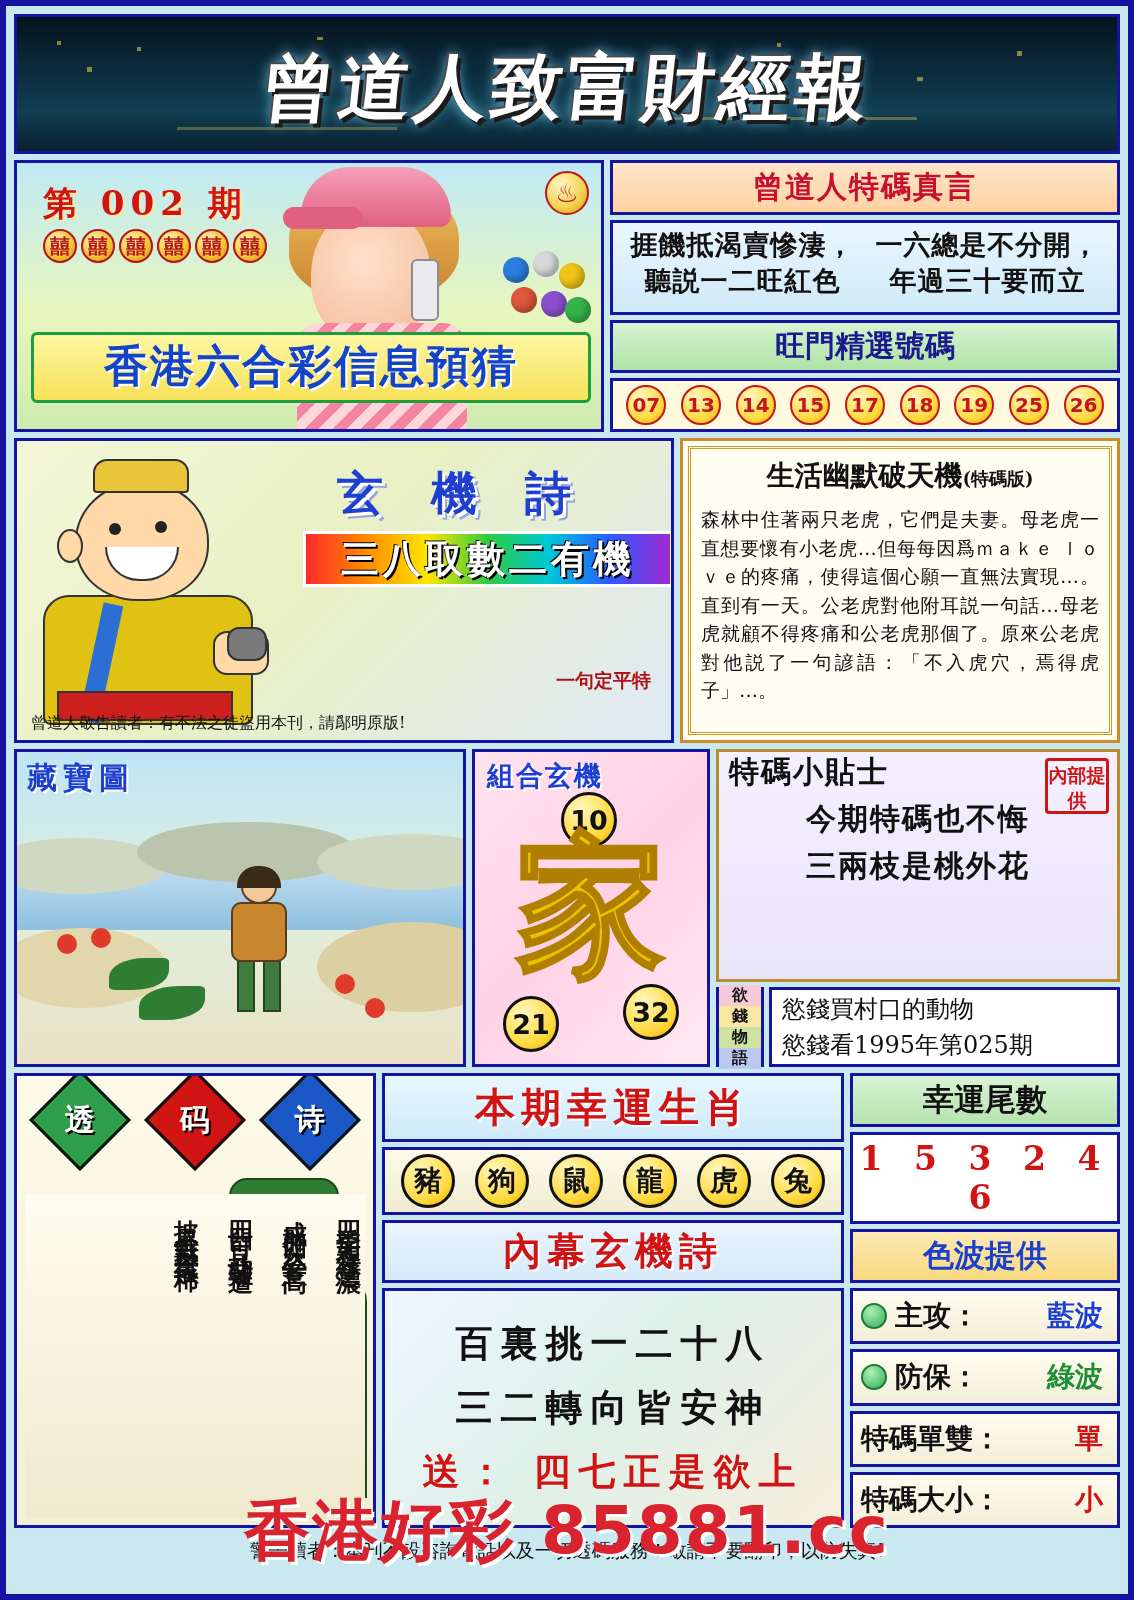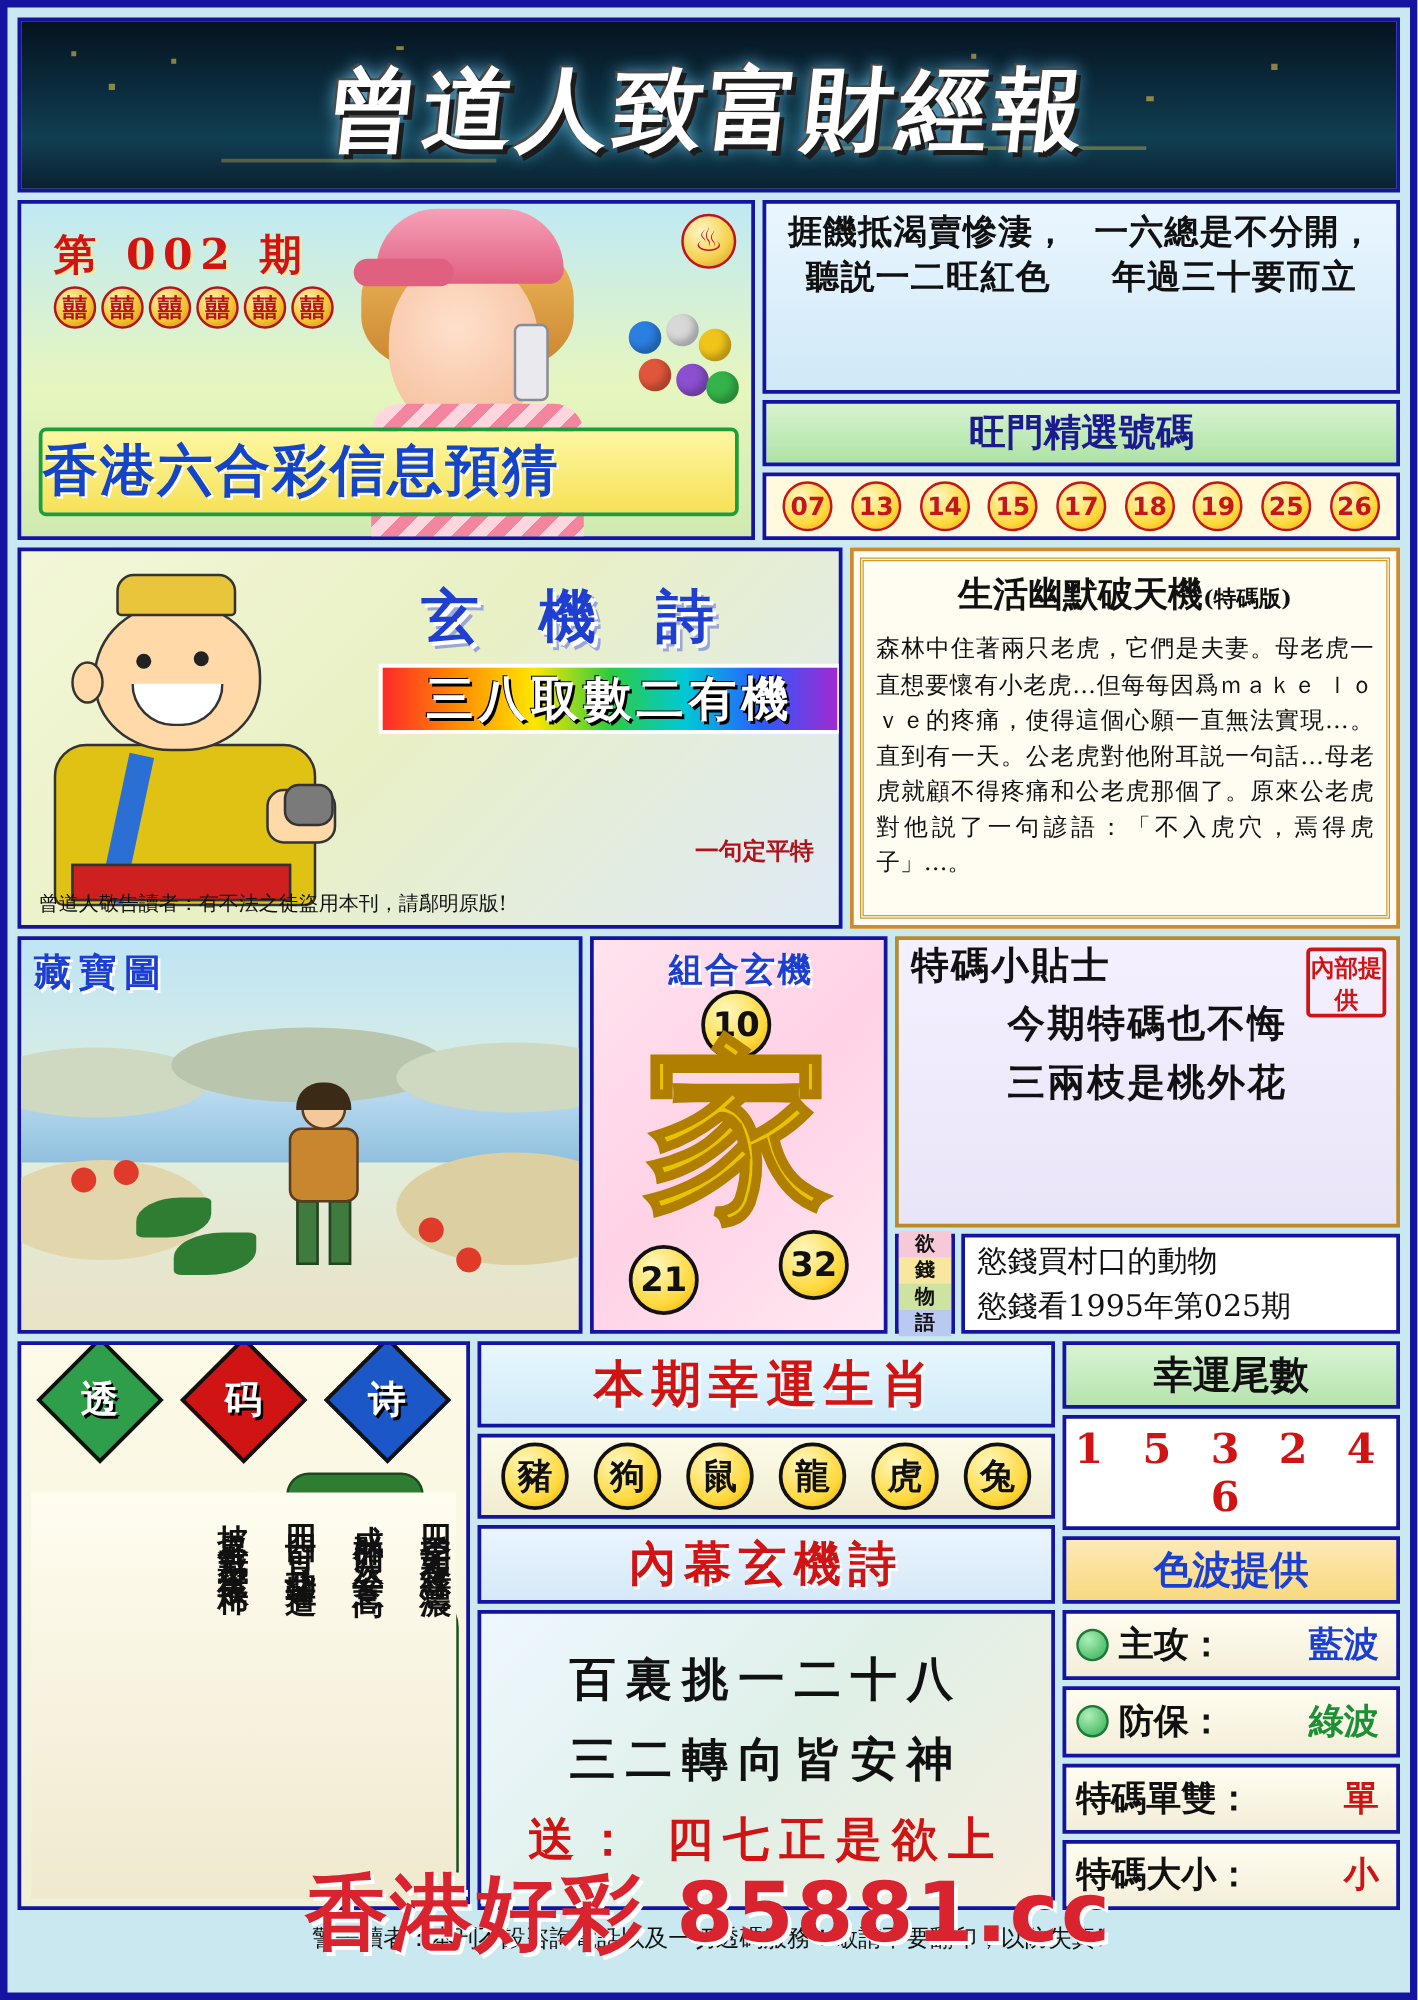--- a/index.html
+++ b/index.html
@@ -59,23 +59,24 @@
     text-shadow: 2px 2px 0 #ffe9a8;
   }
   .coins { position:absolute; left:26px; top:66px; display:flex; gap:4px; }
   .coin {
     width:34px;height:34px;border-radius:50%;
     background: radial-gradient(circle at 35% 30%, #fff3b0, #f3c230 60%, #c98a10);
     border:2px solid #b4141d; color:#b4141d;
     font-size:20px; line-height:30px; text-align:center; font-weight:bold;
   }
   .subtitle-banner {
-    position:absolute; left:14px; bottom:16px; width:560px;
+    position:absolute; left:14px; bottom:26px; width:560px;
     background: linear-gradient(180deg,#fdf7a2,#f6e157);
     border:3px solid #1d9e3c; border-radius:6px;
+    text-align:center;
     font-family:"DejaVu Serif", serif; font-weight:bold; font-size:44px;
     color:#1444c8; letter-spacing:2px;
     text-shadow: 2px 2px 0 #ffffff;
     padding: 2px 0 4px;
   }
   .girl {
     position:absolute; right:90px; top:0; width:250px; height:220px;
   }
   .girl .face {
     position:absolute; left:50px; top:42px; width:120px; height:140px;
@@ -244,21 +245,21 @@
   .tz-plant { position:absolute; left:92px; top:176px; width:120px;height:100px; }
   .tz-leaf { position:absolute; background:#2f7d32; border-radius:60% 10% 60% 10%; }
   .tz-fruit { position:absolute; width:20px;height:20px;border-radius:50%;background:#e03a2a; }
 
   .zuhe {
     flex: 0 0 238px; position:relative; border:3px solid #1414a0;
     background: linear-gradient(135deg,#ffe3ef 0%,#ffd2e6 50%,#ffe9f2 100%);
     overflow:hidden;
   }
   .zuhe-title {
-    position:absolute; left:12px; top:6px; width:212px; text-align:center;
+    position:absolute; left:12px; top:6px; width:212px; text-align:left;
     font-family:"DejaVu Serif", serif; font-weight:bold; font-size:27px;
     color:#1b3fd0; letter-spacing:2px; text-shadow:2px 2px 0 #fff;
   }
   .zuhe .big-char {
     position:absolute; left:0; right:0; top:78px; text-align:center;
     font-family:"DejaVu Serif", serif; font-weight:bold; font-size:150px; line-height:150px;
     color:#e8c300; -webkit-text-stroke: 3px #b07f00;
   }
   .zuhe .ball {
     position:absolute; width:56px;height:56px;border-radius:50%;
@@ -482,20 +483,21 @@
         <i style="left:38px;top:34px;background:#8b4fd0;"></i>
         <i style="left:62px;top:40px;background:#34b34a;"></i>
       </div>
 
       <div class="flame-badge">♨</div>
 
       <div class="subtitle-banner">香港六合彩信息預猜</div>
     </div>
 
     <div class="top-right">
+      <div class="tr-title">曾道人特碼真言</div>
       <div class="tr-poem">
         <div>捱饑抵渴賣慘淒，聽説一二旺紅色</div>
         <div>一六總是不分開，年過三十要而立</div>
       </div>
       <div class="tr-sub">旺門精選號碼</div>
       <div class="tr-numbers">
         <div class="numball">07</div>
         <div class="numball">13</div>
         <div class="numball">14</div>
         <div class="numball">15</div>

